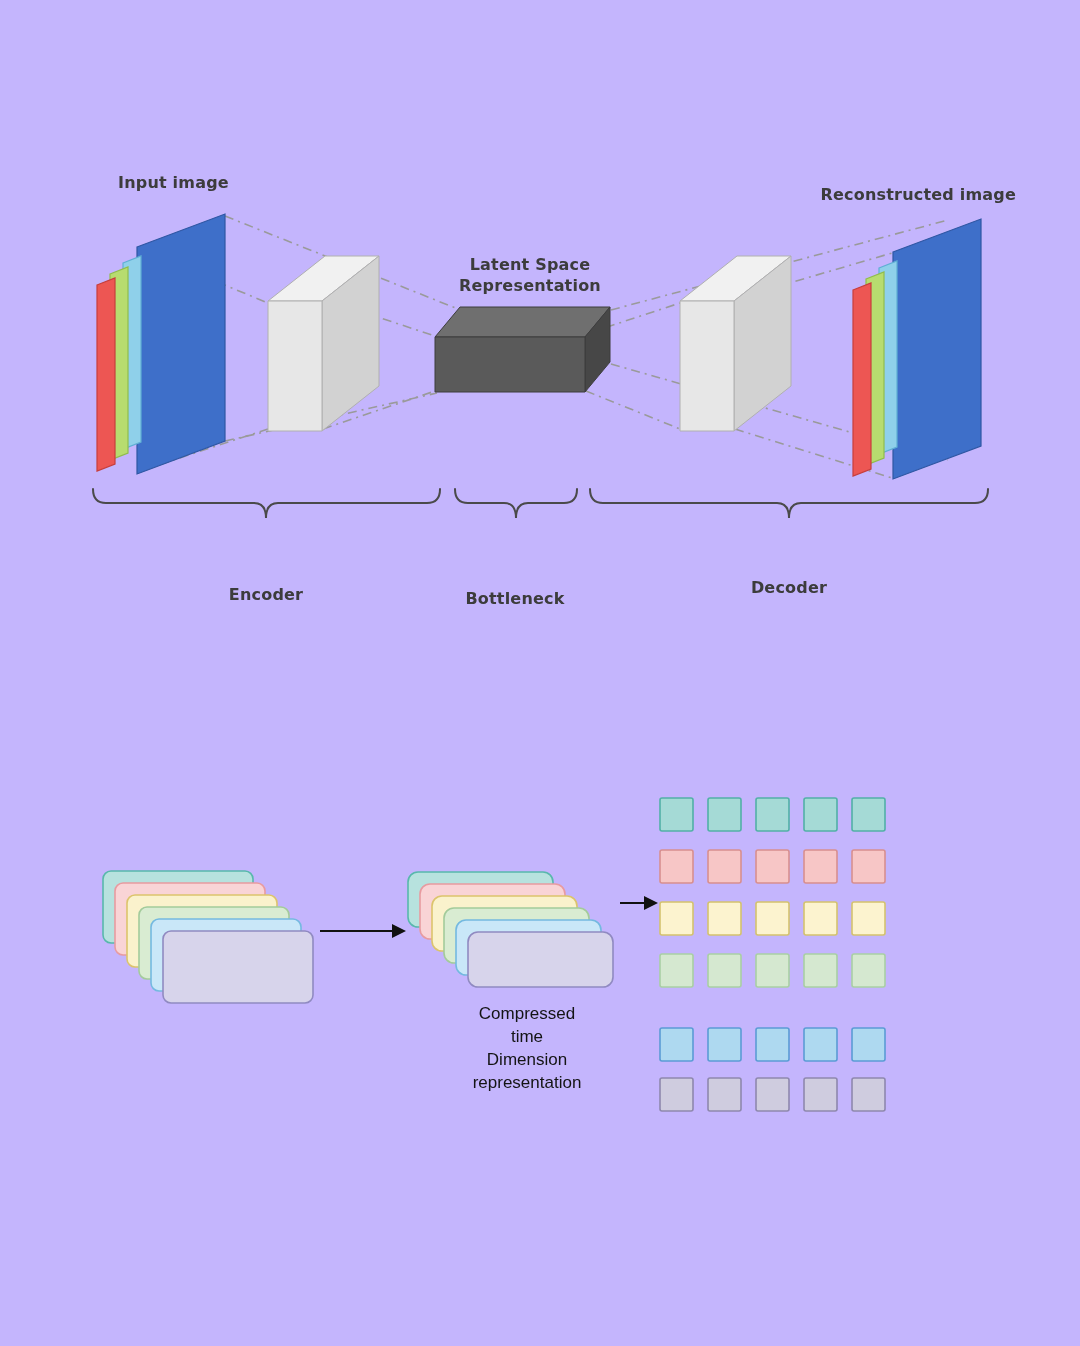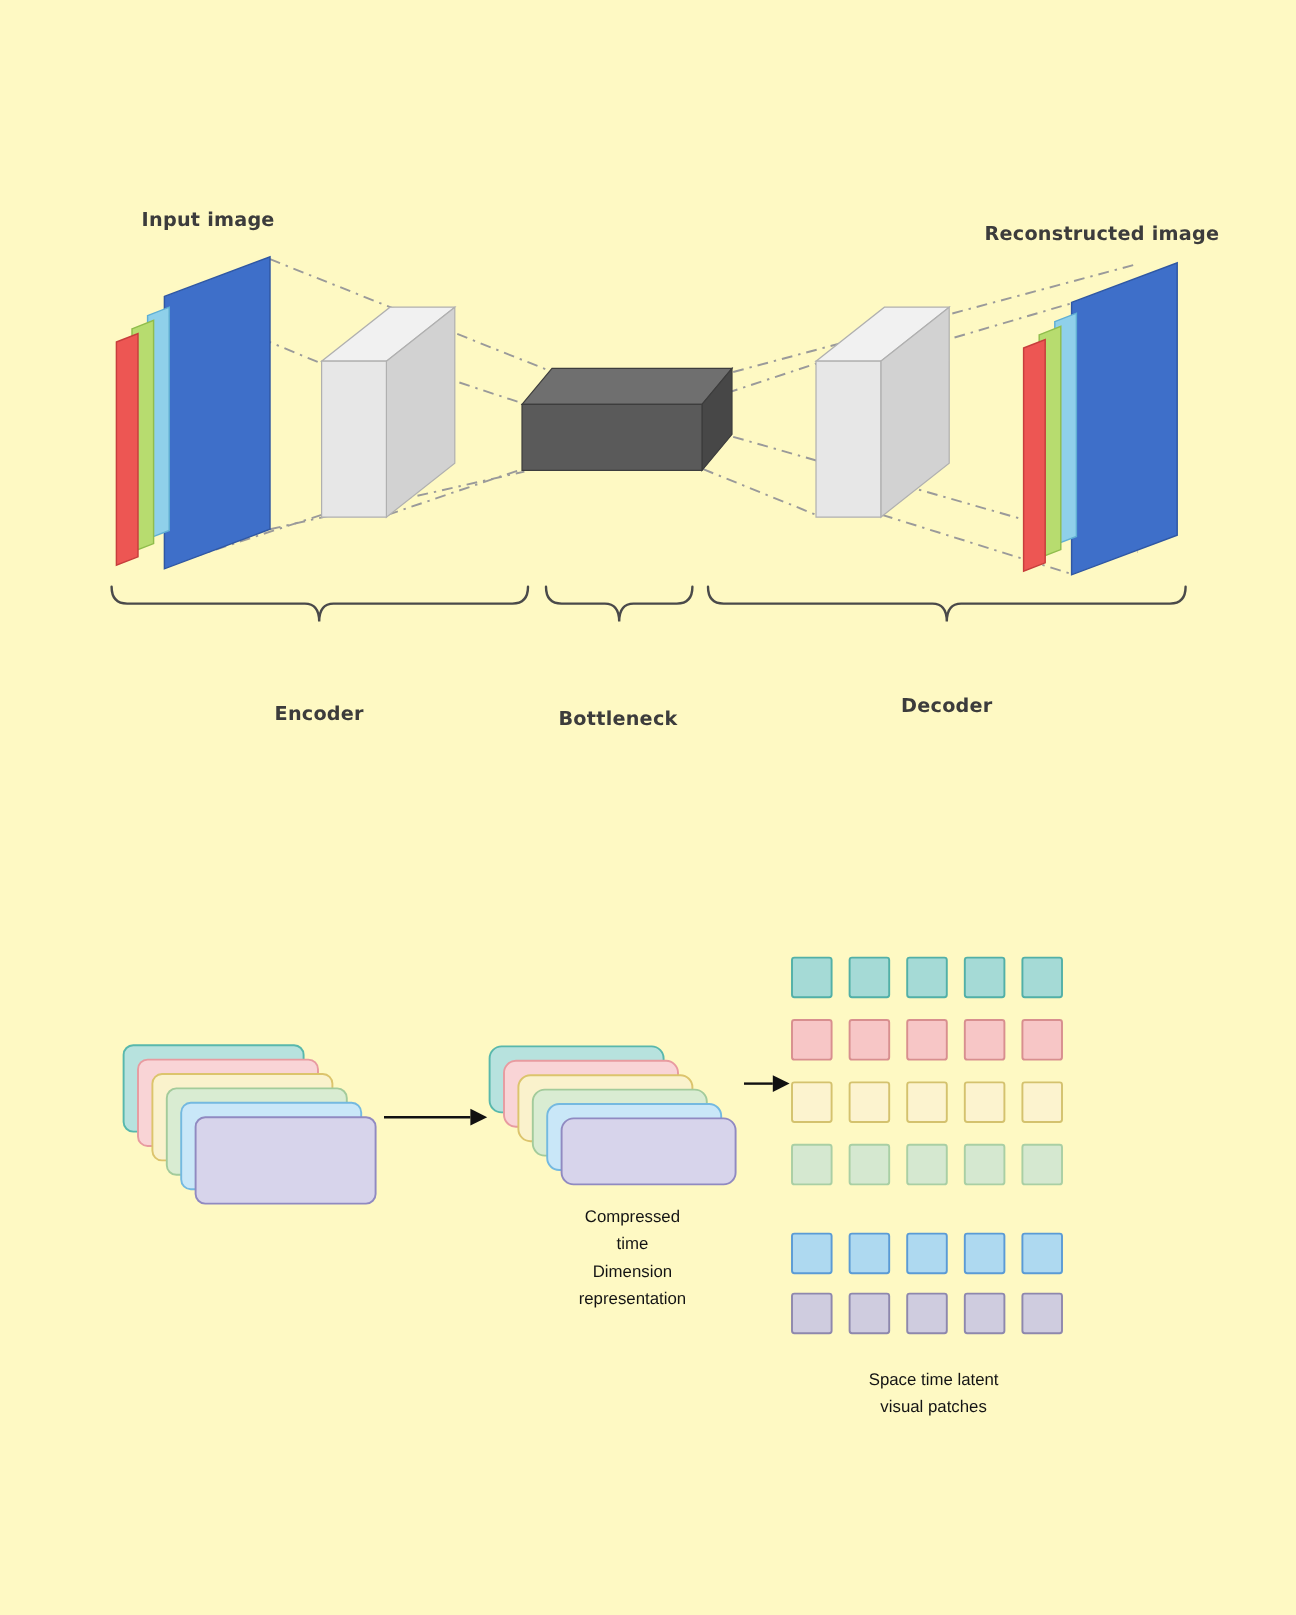--- a/index.html
+++ b/index.html
@@ -1,30 +1,30 @@
 <!DOCTYPE html>
 <html><head>
 <meta charset="utf-8">
 <style>
   * { box-sizing: border-box; }
   body { margin: 0; background: #ffffff; font-family: "Liberation Sans", sans-serif; }
-  .canvas { position: relative; width: 1080px; height: 1346px; background: #fef9c3; overflow: hidden; }
+  .canvas { position: relative; width: 1080px; height: 1346px; background: #c4b5fd; overflow: hidden; }
   .canvas > svg { position: absolute; left: 0; top: 0; }
   .lbl { position: absolute; }
   .lbl-bold {
     font-family: "DejaVu Sans", sans-serif;
     font-weight: bold;
     font-size: 16px;
     letter-spacing: 0.2px;
     color: #3c3c3c;
     line-height: 21px;
   }
   .lbl-plain {
     font-family: "Liberation Sans", sans-serif;
-    font-size: 14px;
+    font-size: 17px;
     color: #141414;
     line-height: 23px;
   }
   .center { text-align: center; }
   .dash { stroke: #9a9a9a; stroke-width: 1.6; stroke-dasharray: 9 5 2 5; fill: none; }
   .brace { stroke: #4a4a4a; stroke-width: 2; fill: none; stroke-linecap: round; }
   .arrow-line { stroke: #111111; stroke-width: 2; }
   .arrow-head { fill: #111111; }
 </style>
 </head>
@@ -144,33 +144,33 @@
         <rect x="756" y="1078" width="33" height="33" rx="2" fill="#cfccdf" stroke="#8e88ad" stroke-width="1.6"></rect>
         <rect x="804" y="1078" width="33" height="33" rx="2" fill="#cfccdf" stroke="#8e88ad" stroke-width="1.6"></rect>
         <rect x="852" y="1078" width="33" height="33" rx="2" fill="#cfccdf" stroke="#8e88ad" stroke-width="1.6"></rect>
       </g>
   </svg>
 
   <div class="lbl lbl-bold" style="left:118px; top:172px;">Input image</div>
 
   <div class="lbl lbl-bold" style="right:64px; top:184px;">Reconstructed image</div>
 
+  <div class="lbl lbl-bold center" style="left:430px; top:254px; width:200px;">
+    <div>Latent Space</div>
+    <div>Representation</div>
+  </div>
 
   <div class="lbl lbl-bold center" style="left:191px; top:556px; width:150px;margin-top:28px;">Encoder</div>
 
   <div class="lbl lbl-bold center" style="left:440px; top:588px; width:150px;">Bottleneck</div>
 
   <div class="lbl lbl-bold center" style="left:714px; top:577px; width:150px;">Decoder</div>
 
 
   <div class="lbl lbl-plain center" style="left:437px; top:1002px; width:180px;">
     <div>Compressed</div>
     <div>time</div>
     <div>Dimension</div>
     <div>representation</div>
   </div>
 
-  <div class="lbl lbl-plain center" style="left:678px; top:1138px; width:200px;">
-    <div>Space time latent</div>
-    <div>visual patches</div>
-  </div>
 
 </div>
 
 </body></html>

